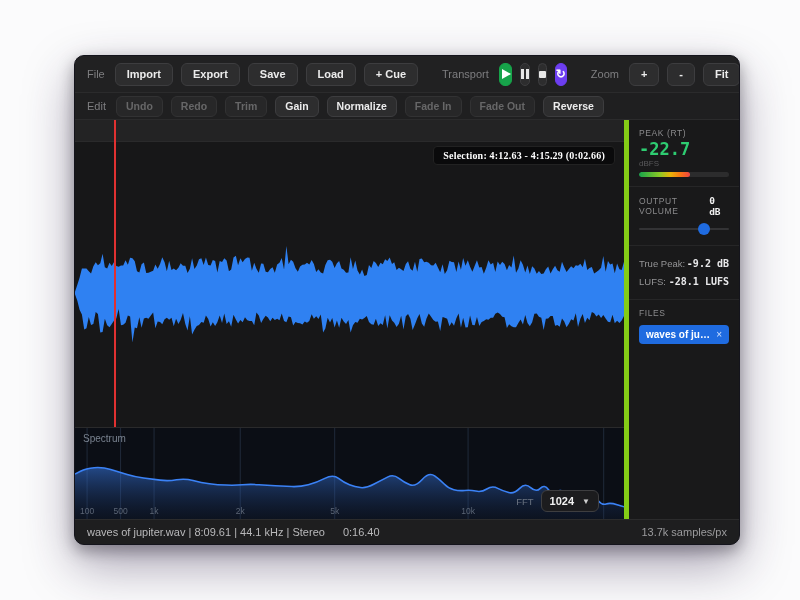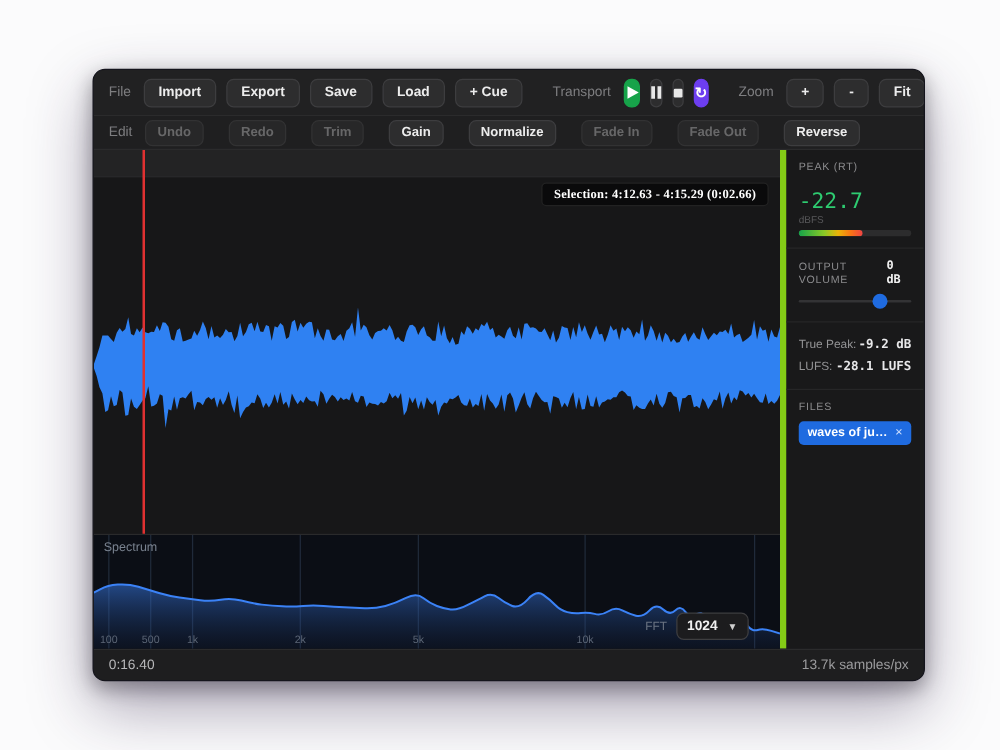--- a/index.html
+++ b/index.html
@@ -55,21 +55,21 @@
   .freq-label { position:absolute; bottom:3px; transform:translateX(-50%); font-size:8.5px; color:#5b6575; z-index:2; }
   .fft-box { position:absolute; right:25px; bottom:7px; display:flex; align-items:center; gap:7px; z-index:3; }
   .fft-label { font-size:9.5px; color:#6b7482; }
   .fft-select { background:#1c1c1e; border:1px solid #3e3e40; border-radius:6px; height:22px; padding:0 8px; display:flex; align-items:center; gap:8px; color:#f0f0f0; font-size:11px; font-weight:700; cursor:pointer; }
   .fft-chevron { color:#cfcfcf; font-size:8px; }
 
   
   .sidebar { flex:0 0 115px; background:#19191a; border-left:5px solid #84cc16; display:flex; flex-direction:column; overflow:hidden; }
   .side-section { padding:8px 10px 9px; border-bottom:1px solid #262627; }
   .side-label { font-size:8.5px; letter-spacing:.6px; color:#8b8b8d; }
-  .peak-value { font-family:"DejaVu Sans Mono", monospace; font-size:17px; font-weight:400; margin-top:13px; }
+  .peak-value { font-family:"DejaVu Sans Mono", monospace; font-size:17px; font-weight:700; margin-top:1px; }
   .peak-unit { font-size:8px; color:#59595b; margin-top:0px; }
   .meter-track { margin-top:4px; height:5px; border-radius:2.5px; background:#2c2c2d; overflow:hidden; }
   .meter-fill { height:100%; border-radius:2.5px; background:linear-gradient(90deg,#16a34a 0%,#8ac926 40%,#eab308 62%,#f97316 82%,#ef4444 100%); }
   .vol-row { display:flex; align-items:center; justify-content:space-between; }
   .vol-value { font-family:"DejaVu Sans Mono", monospace; font-size:9.5px; font-weight:700; color:#f2f2f2; }
   .vol-slider { position:relative; height:14px; margin-top:5px; }
   .vol-track { position:absolute; top:6px; left:0; right:0; height:2px; background:#333335; border-radius:1px; }
   .vol-handle { position:absolute; top:1px; width:12px; height:12px; border-radius:50%; transform:translateX(-50%); }
   .stat-row { display:flex; align-items:center; justify-content:space-between; padding:3.5px 0; }
   .stat-label { font-size:9.5px; color:#949496; }
@@ -117,21 +117,21 @@
     <div style="display:flex;gap:8px;">
         <button class="tb-btn">+</button>
         <button class="tb-btn">-</button>
         <button class="tb-btn">Fit</button>
       </div>
     <div class="tb-divider"></div>
   </div>
 
   <div class="toolbar row2">
     <span class="tb-label">Edit</span>
-    <div style="display:flex;gap:20px;">
+    <div style="display:flex;gap:8px;">
         <button class="tb-btn disabled">Undo</button>
         <button class="tb-btn disabled">Redo</button>
         <button class="tb-btn disabled">Trim</button>
         <button class="tb-btn">Gain</button>
         <button class="tb-btn">Normalize</button>
         <button class="tb-btn disabled">Fade In</button>
         <button class="tb-btn disabled">Fade Out</button>
         <button class="tb-btn">Reverse</button>
       </div>
   </div>
@@ -228,17 +228,18 @@
               <span class="file-chip-name">waves of jupiter...</span>
               <span class="file-chip-close">×</span>
             </div>
           </div>
       </div>
     </div>
   </div>
 
   <div class="statusbar">
     <div class="status-left">
+      <span class="status-text">waves of jupiter.wav | 8:09.61 | 44.1 kHz | Stereo</span>
       <span class="status-text">0:16.40</span>
     </div>
     <span class="status-right">13.7k samples/px</span>
   </div>
 </div>
 
 </body></html>

